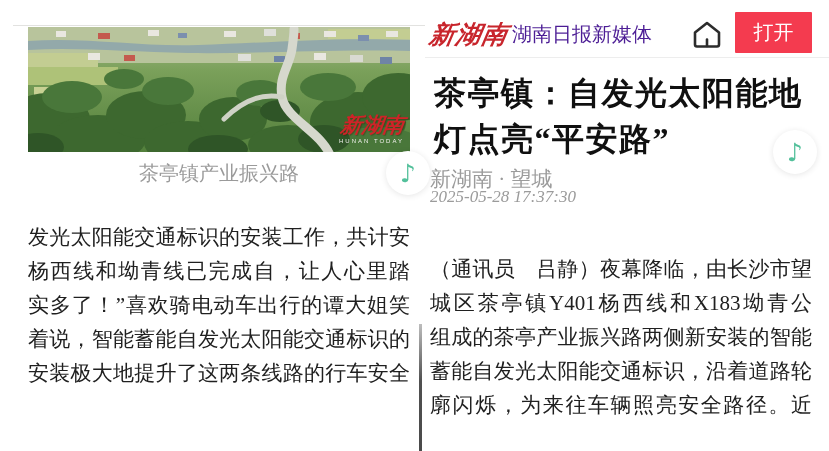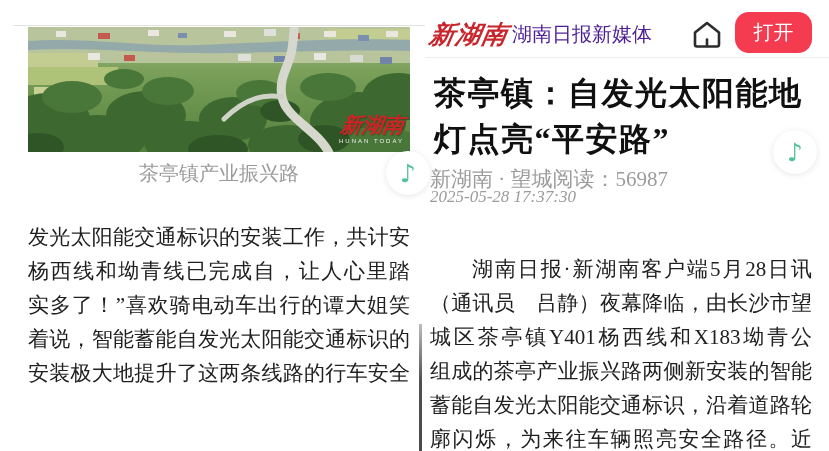--- a/index.html
+++ b/index.html
@@ -27,21 +27,21 @@
   .audio-note{color:#53c09b;font-size:25px;line-height:1;font-family:"DejaVu Sans",sans-serif;}
   .audio-left{left:386px;top:151px;}
   .audio-right{left:773px;top:130px;}
 
   
   .logo{left:430px;top:18px;font-size:25px;font-weight:bold;font-style:italic;color:#c8252c;
         transform:skewX(-10deg);letter-spacing:1px;}
   .brand{left:512px;top:21px;font-size:20px;color:#4c1d95;font-family:"Liberation Serif","DejaVu Serif",serif;}
   .home-btn{left:690px;top:18px;width:34px;height:34px;background:none;border:none;padding:0;cursor:pointer;}
   .open-btn{left:735px;top:12px;width:77px;height:41px;background:#f43b4f;color:#ffffff;border:none;
-            border-radius:14px;font-size:20px;font-family:"Liberation Sans",sans-serif;cursor:pointer;}
+            border-radius:1px;font-size:20px;font-family:"Liberation Sans",sans-serif;cursor:pointer;}
   .header-divider{left:425px;top:57px;width:404px;height:1px;background:#ededed;}
 
   
   .headline{left:430px;top:66px;width:392px;margin:4px;font-size:32px;line-height:46px;font-weight:bold;
             color:#101010;letter-spacing:1.5px;}
   .meta-row{left:430px;top:165px;width:382px;display:flex;justify-content:flex-start;
             font-size:21px;color:#9b9b9b;}
   .date{left:430px;top:187px;font-size:17px;color:#9b9b9b;font-style:italic;}
 
   
@@ -151,34 +151,32 @@
     <path d="M17 5 L29 14.5 L29 26.5 Q29 28.5 27 28.5 L7 28.5 Q5 28.5 5 26.5 L5 14.5 Z" fill="none" stroke="#2c2c2c" stroke-width="2.6" stroke-linejoin="round"></path>
     <path d="M17 21.5 L17 28" fill="none" stroke="#2c2c2c" stroke-width="2.6" stroke-linecap="round"></path>
   </svg>
 </button>
 <button class="abs open-btn">打开</button>
 <div class="abs header-divider"></div>
 
 <h1 class="abs headline">茶亭镇：自发光太阳能地灯点亮“平安路”</h1>
 <div class="abs meta-row">
   <span>新湖南 · 望城</span>
-  <span>阅读：56987</span>
 </div>
 <div class="abs date">2025-05-28 17:37:30</div>
 
 <div class="abs col col-left">
   <div class="tline">发光太阳能交通标识的安装工作，共计安</div>
   <div class="tline">杨西线和坳青线已完成自，让人心里踏</div>
   <div class="tline">实多了！”喜欢骑电动车出行的谭大姐笑</div>
   <div class="tline">着说，智能蓄能自发光太阳能交通标识的</div>
   <div class="tline">安装极大地提升了这两条线路的行车安全</div>
 </div>
 
 <div class="abs col col-right">
-  <div class="tline indent">湖南日报·新湖南客户端5月28日讯</div>
   <div class="tline">（通讯员　吕静）夜幕降临，由长沙市望</div>
   <div class="tline">城区茶亭镇Y401杨西线和X183坳青公</div>
   <div class="tline">组成的茶亭产业振兴路两侧新安装的智能</div>
   <div class="tline">蓄能自发光太阳能交通标识，沿着道路轮</div>
   <div class="tline">廓闪烁，为来往车辆照亮安全路径。近</div>
 </div>
 
 <div class="abs scrollbar"></div>
 
 </body></html>

